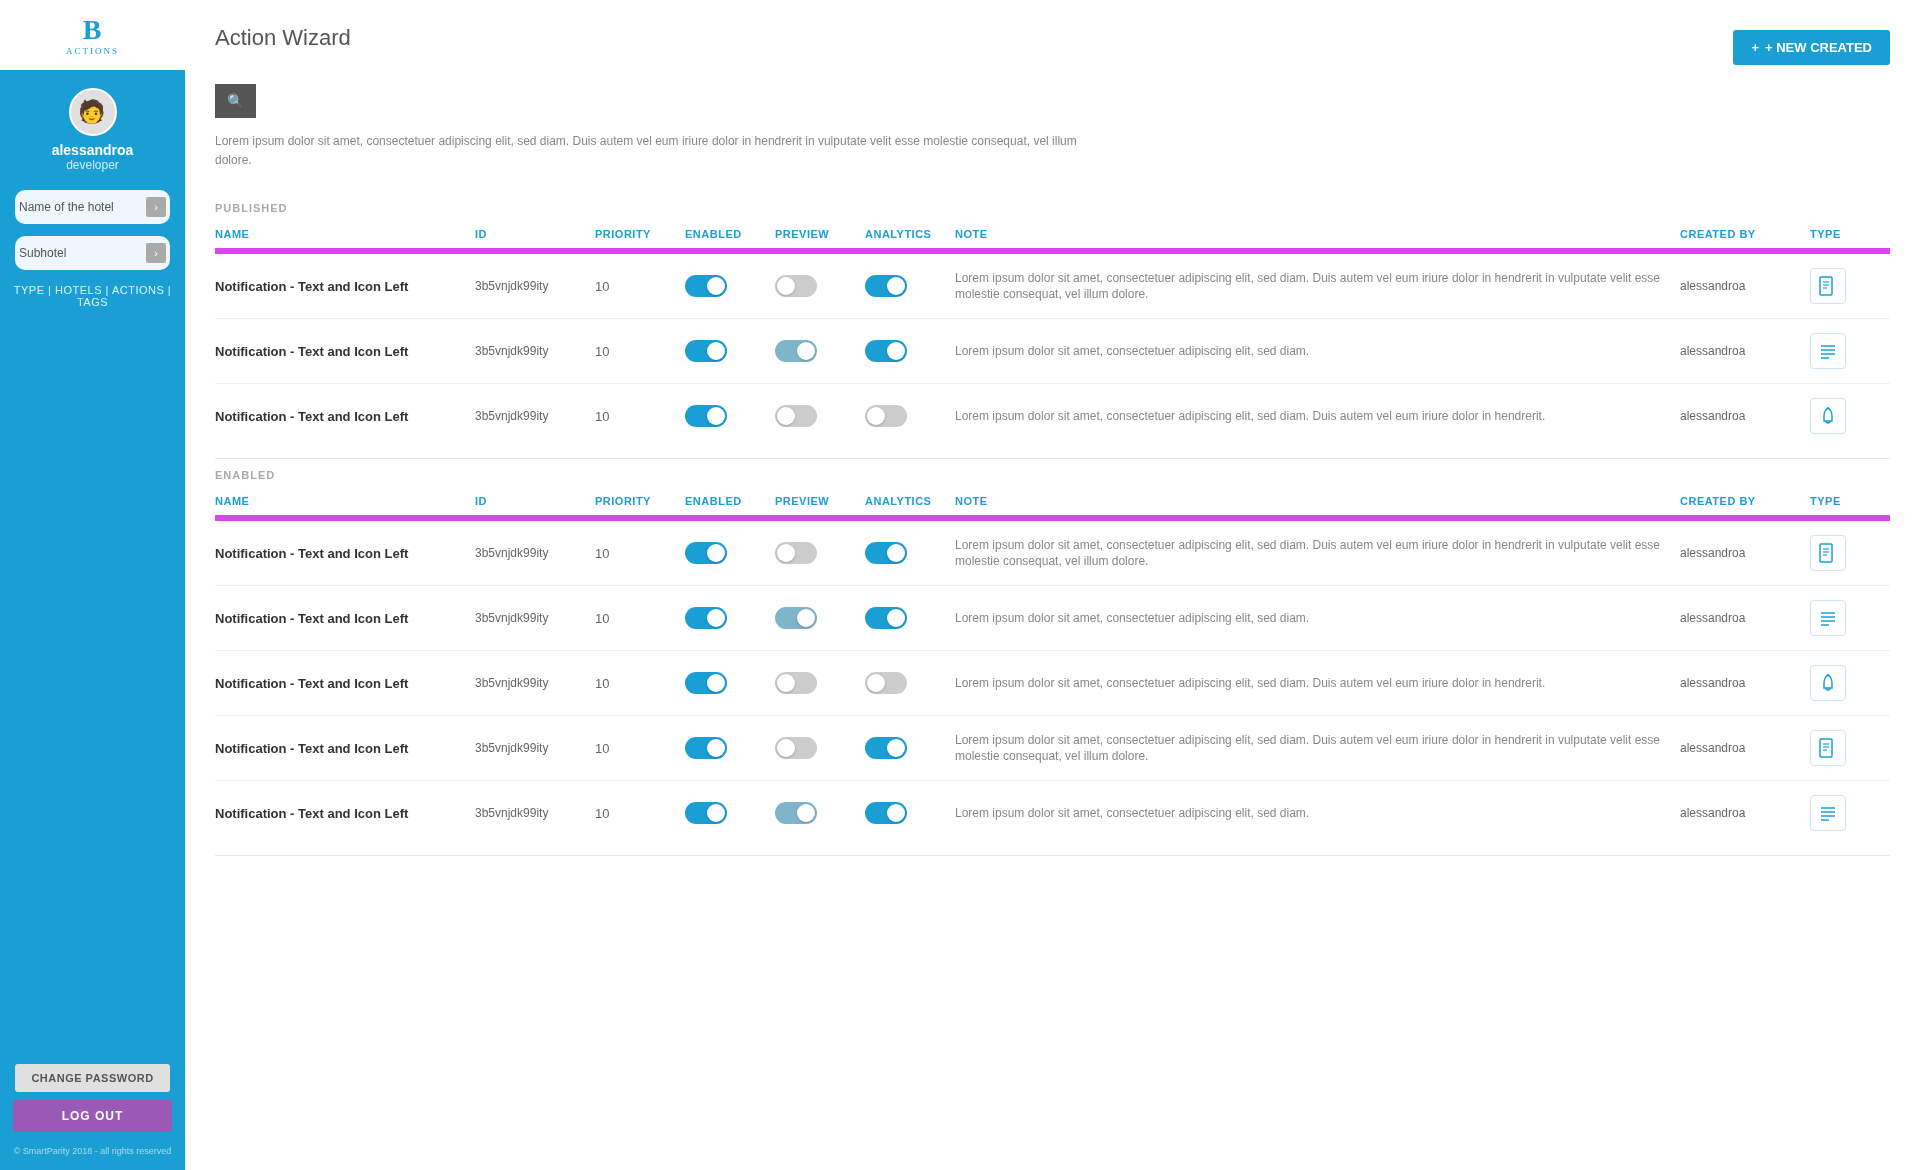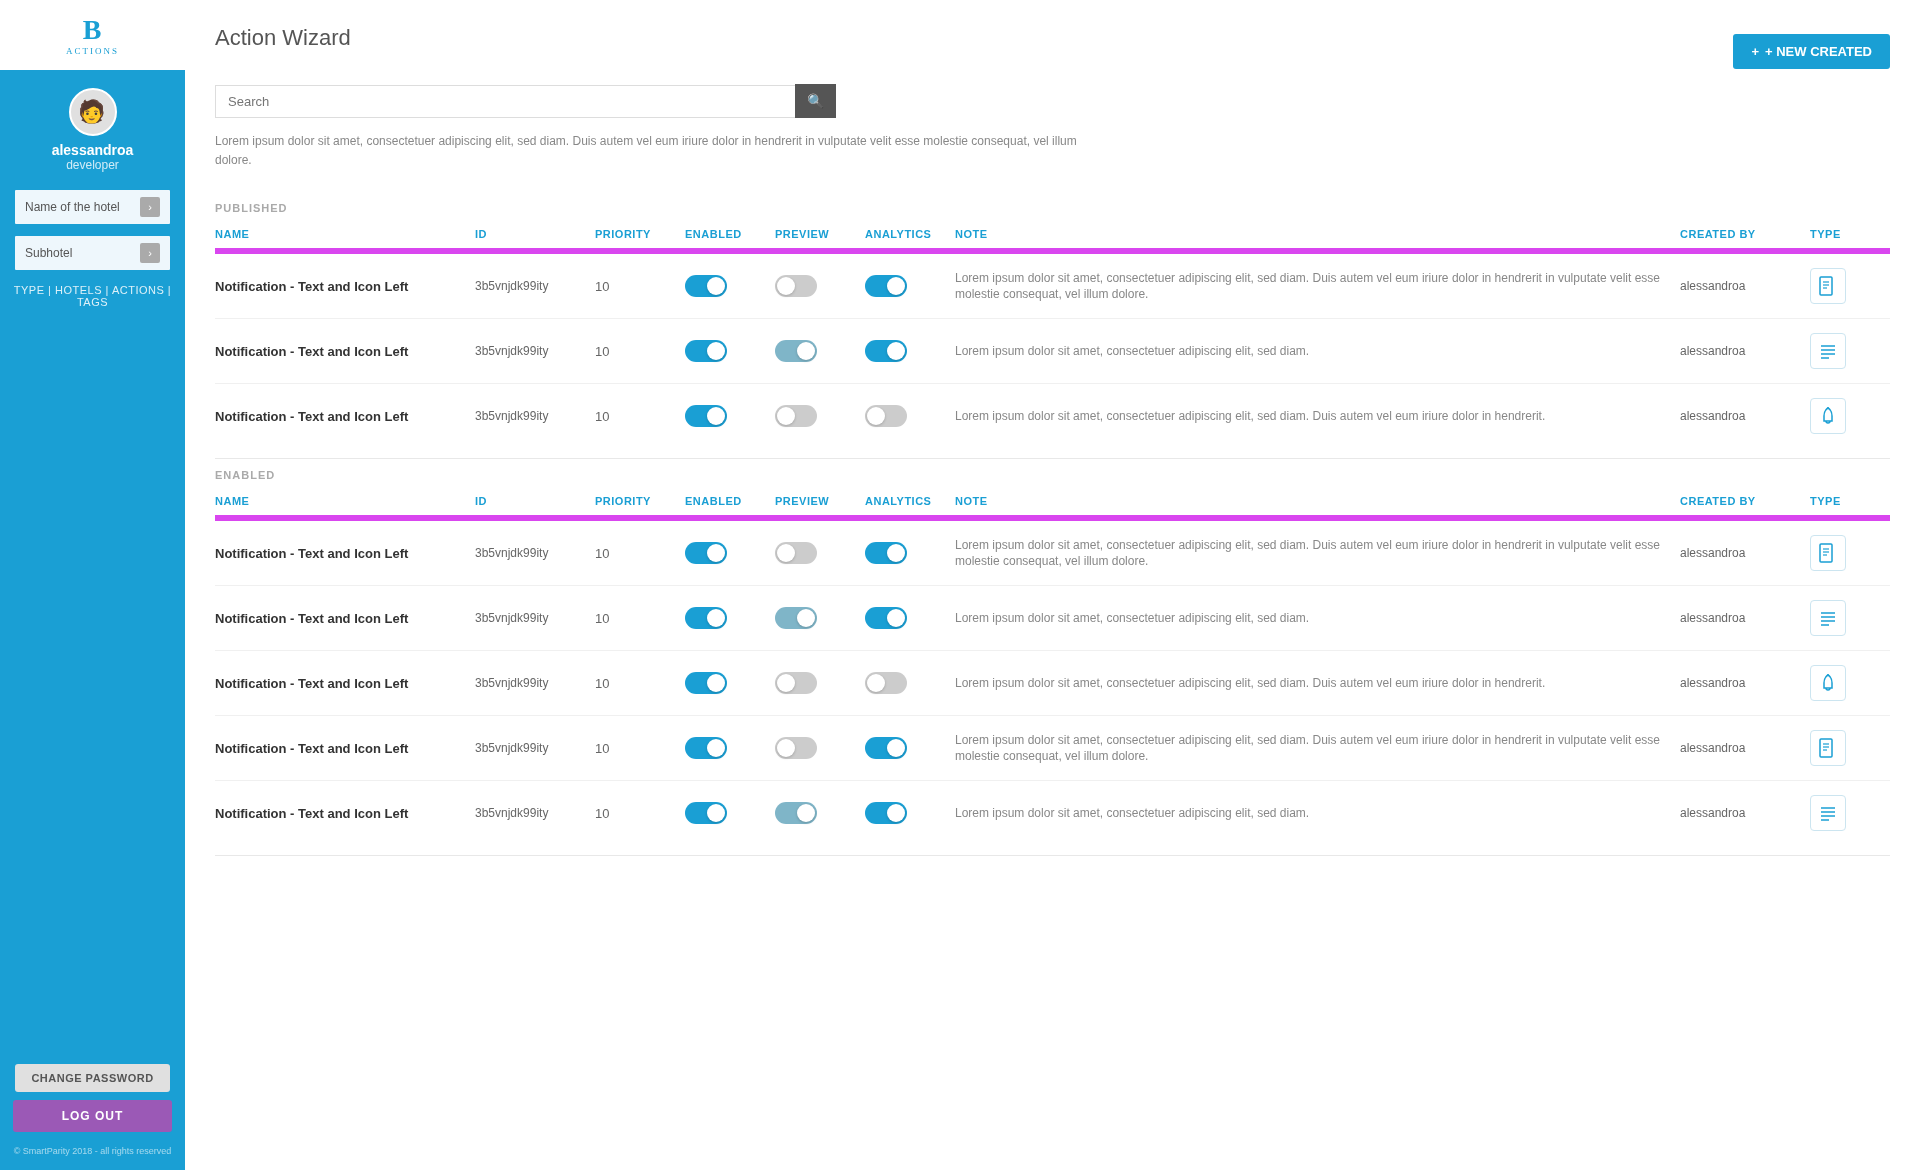--- a/index.html
+++ b/index.html
@@ -66,22 +66,22 @@
       margin-top: 6px;
     }
     .user-role {
       color: rgba(255,255,255,0.8);
       font-size: 12px;
     }
     .sidebar-dropdown {
       width: 155px;
       background: #eef7fc;
       border: none;
-      border-radius: 1px;
-      padding: 7px 10px;
+      border-radius: 10px;
+      padding: 7px 4px;
       margin: 6px 0;
       font-size: 12px;
       color: #555;
       display: flex;
       align-items: center;
       justify-content: space-between;
       cursor: pointer;
     }
     .dropdown-arrow {
       width: 20px;
@@ -274,21 +274,21 @@
       background: white;
     }
 
     .section-divider {
       border: none;
       border-top: 1px solid #e8e8e8;
       margin: 10px 0 0;
     }
     .header-row {
       display: flex;
-      align-items: flex-end;
+      align-items: center;
       margin-bottom: 15px;
     }
   </style>
 </head>
 <body>
 
 <div class="sidebar">
   <div class="sidebar-logo">
     <div class="logo-wrapper">
       <div class="logo-text">B</div>
@@ -332,21 +332,20 @@
 <div class="main">
   <div class="header-row">
     <h1 class="page-title">Action Wizard</h1>
     <button class="new-action-btn" style="margin-left:auto">
       <span>+</span>
       <span>+ NEW CREATED</span>
     </button>
   </div>
 
   <div class="search-bar">
-    <input class="search-input" type="text" placeholder="Search" style="">
     <button class="search-btn">
       <span>🔍</span>
     </button>
   </div>
 
   <p class="description-text">Lorem ipsum dolor sit amet, consectetuer adipiscing elit, sed diam. Duis autem vel eum iriure dolor in hendrerit in vulputate velit esse molestie consequat, vel illum dolore.</p>
 
   <div id="sections-container">
       <div>
         <div class="section-label">PUBLISHED</div>

